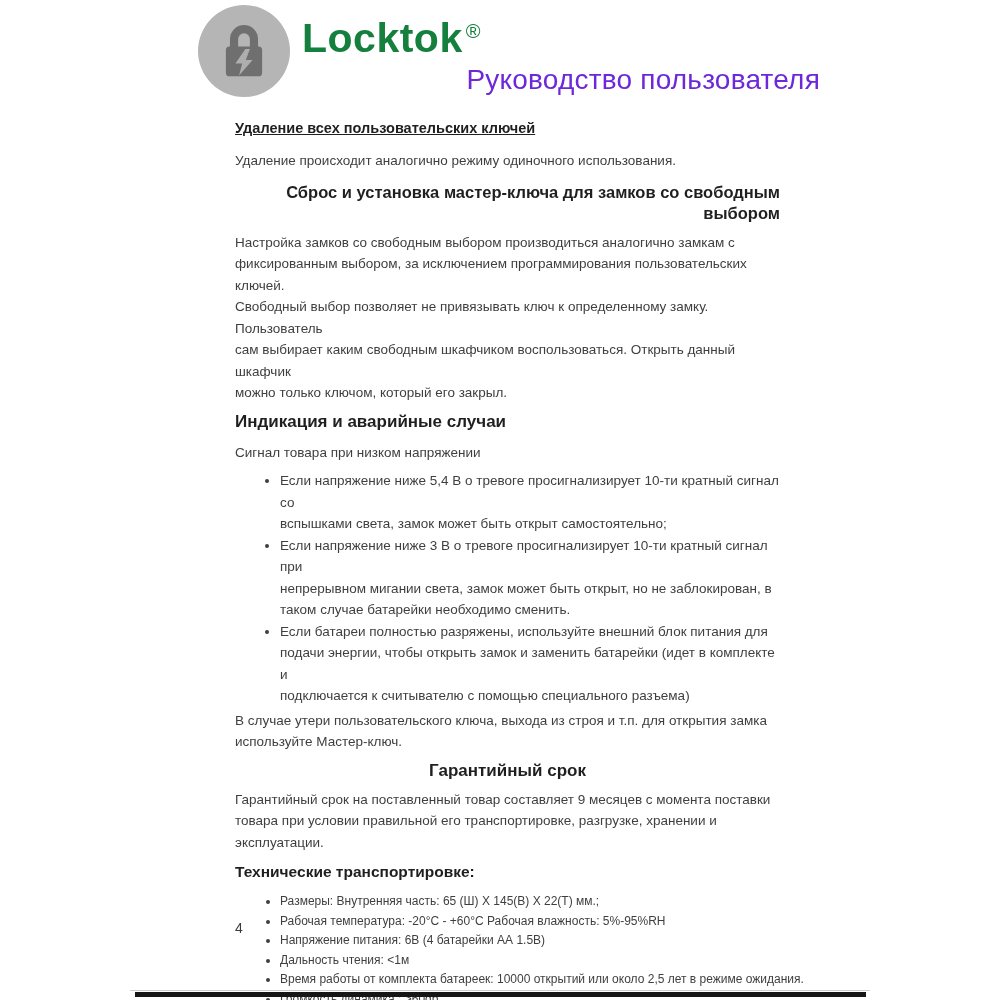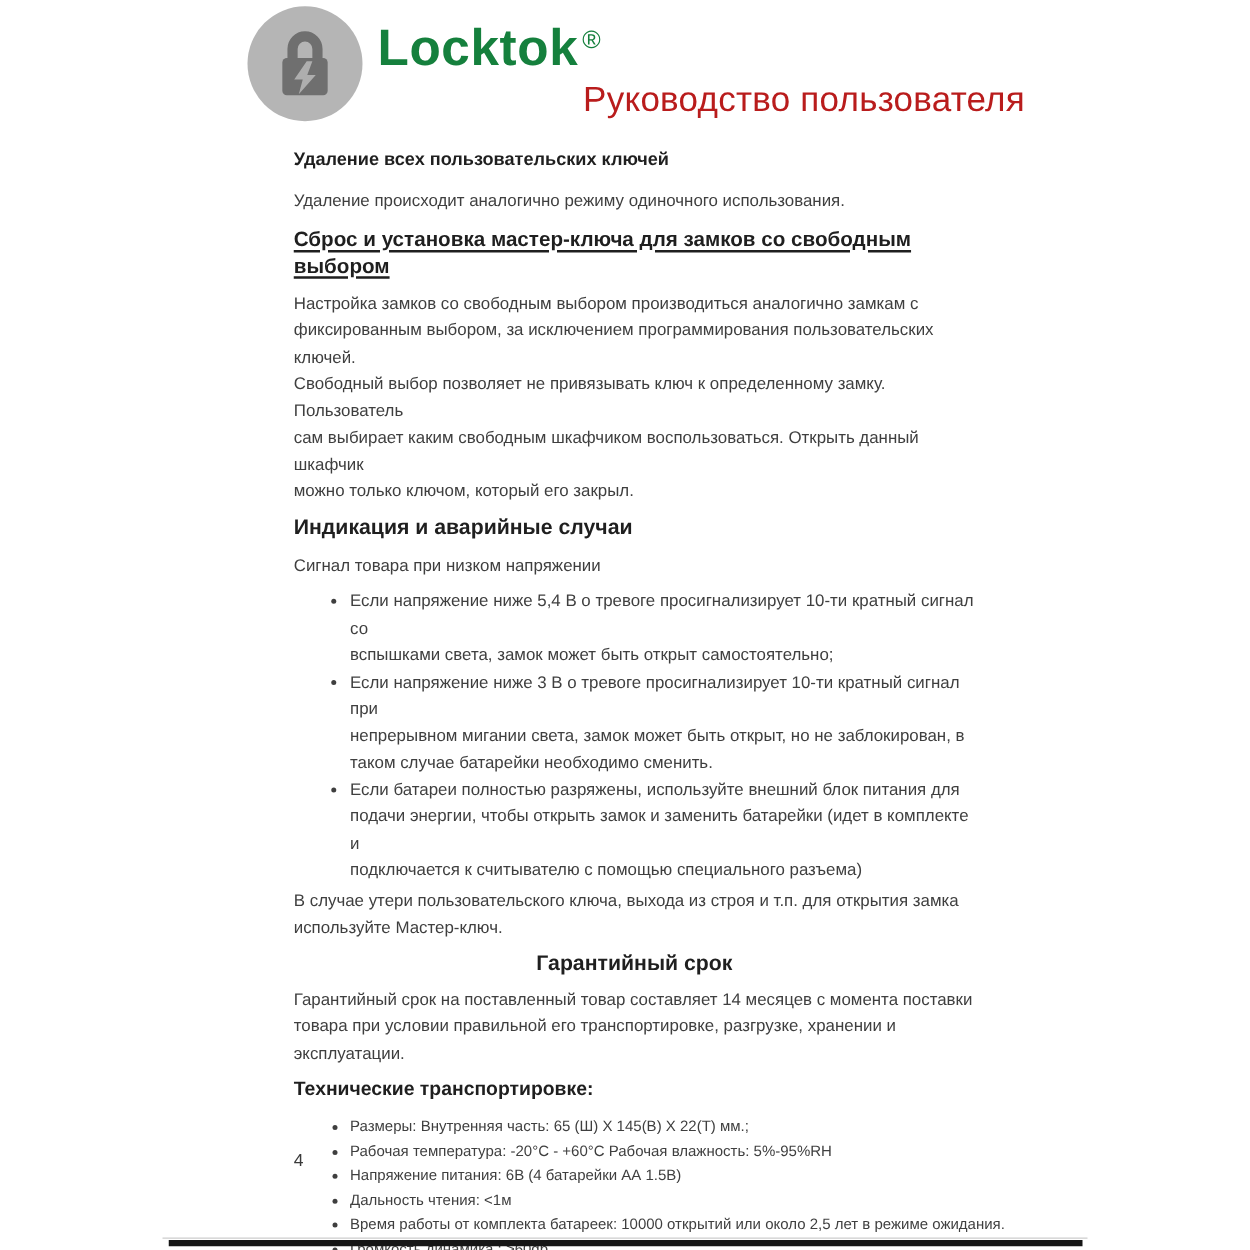--- a/index.html
+++ b/index.html
@@ -12,31 +12,31 @@
   .logo-wrap { position:absolute; left:198px; top:5px; display:flex; align-items:flex-start; }
   .logo-circle { width:92px; height:92px; border-radius:50%; background:#b5b5b5;
                  position:relative; flex:0 0 auto; }
   .logo-circle svg { position:absolute; left:50%; top:15px; transform:translateX(-50%); }
   .brand { margin-left:12px; margin-top:13px; font-size:41px; font-weight:700;
            color:#15803d; letter-spacing:0.5px; line-height:1; }
   .brand .rmark { font-size:20px; font-weight:400; position:relative; top:-14px; left:3px; }
 
   
   .doc-title { position:absolute; top:64px; right:180px; font-size:28px; font-weight:400;
-               color:#b91c1c; white-space:nowrap; letter-spacing:0.2px; }
+               color:#6d28d9; white-space:nowrap; letter-spacing:0.2px; }
 
   
   .content { position:absolute; left:235px; top:119px; width:545px; color:#3f3f3f;
              font-size:13.5px; line-height:21.5px; }
   .content p { white-space:pre-line; }
 
-  .h-sub   { font-size:14.5px; line-height:18px; font-weight:700; color:#1f1f1f; }
+  .h-sub   { font-size:14.5px; line-height:18px; font-weight:700; color:#1f1f1f;text-decoration:underline; }
   .h-sec   { font-size:17px;   line-height:22px; font-weight:700; color:#1f1f1f; }
   .h-und   { font-size:16.5px; line-height:21px; font-weight:700; color:#1f1f1f;
-             text-decoration:underline; text-underline-offset:3px; text-decoration-thickness:1.5px; }
+             text-underline-offset:3px; text-decoration-thickness:1.5px;text-align:right; }
   .h-tech  { font-size:15.5px; line-height:20px; font-weight:700; color:#1f1f1f; }
 
   .mt-p1   { margin-top:13px; }
   .mt-h2   { margin-top:10px; }
   .mt-p2   { margin-top:8px; }
   .mt-h3   { margin-top:7px; }
   .mt-int  { margin-top:9px; }
   .mt-ul   { margin-top:7px; }
   .mt-out  { margin-top:3px; }
   .mt-h4   { margin-top:7px;text-align:center; }
@@ -100,21 +100,21 @@
 таком случае батарейки необходимо сменить.</li>
         <li>Если батареи полностью разряжены, используйте внешний блок питания для
 подачи энергии, чтобы открыть замок и заменить батарейки (идет в комплекте и
 подключается к считывателю с помощью специального разъема)</li>
       </ul>
 
     <p class="mt-out">В случае утери пользовательского ключа, выхода из строя и т.п. для открытия замка
 используйте Мастер-ключ.</p>
 
     <div class="h-sec mt-h4">Гарантийный срок</div>
-    <p class="mt-p4">Гарантийный срок на поставленный товар составляет 14 месяцев с момента поставки
+    <p class="mt-p4">Гарантийный срок на поставленный товар составляет 9 месяцев с момента поставки
 товара при условии правильной его транспортировке, разгрузке, хранении и
 эксплуатации.</p>
 
     <div class="h-tech mt-h5">Технические транспортировке:</div>
 
     <ul class="speclist mt-ul5">
 
     <li>Размеры: Внутренняя часть: 65 (Ш) X 145(В) X 22(Т) мм.;</li>
         <li>Рабочая температура: -20°C - +60°C Рабочая влажность: 5%-95%RH</li>
         <li>Напряжение питания: 6В (4 батарейки АА 1.5В)</li>

